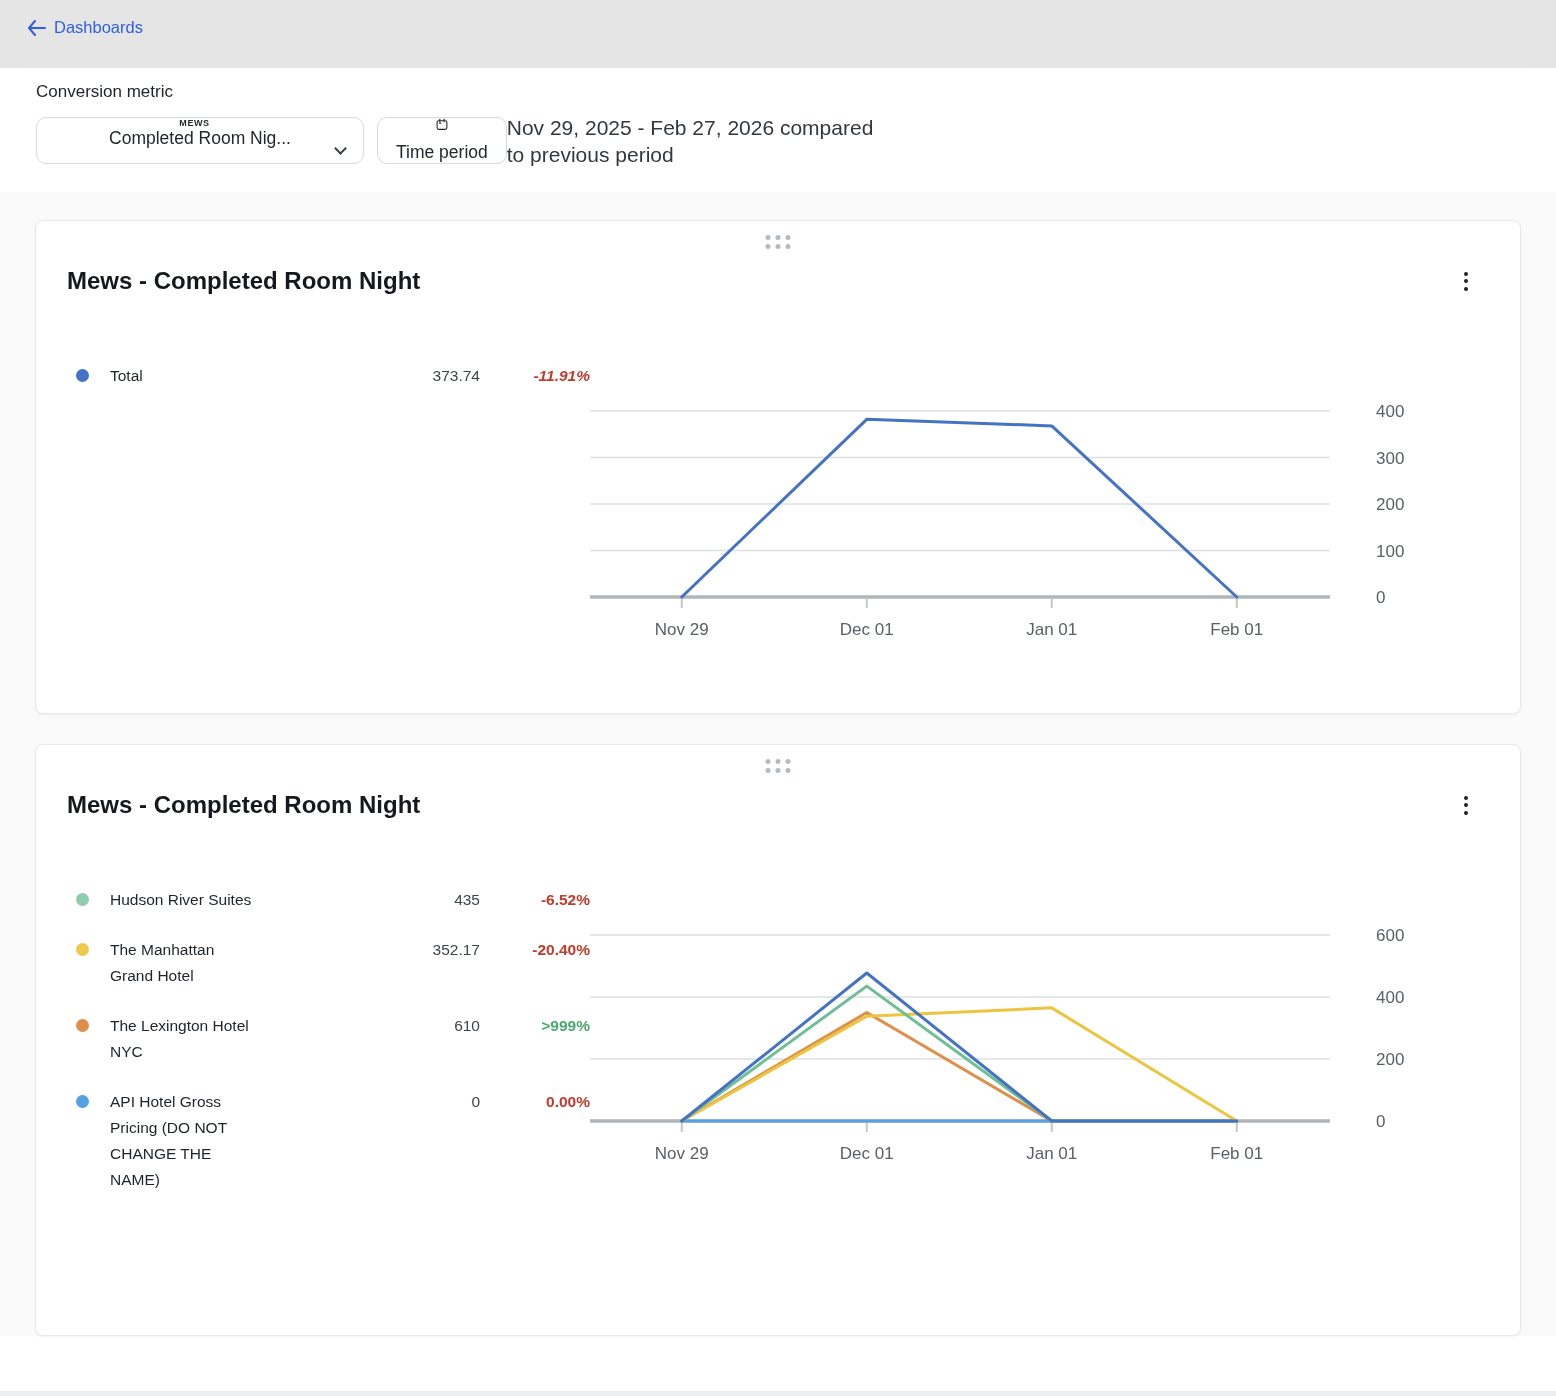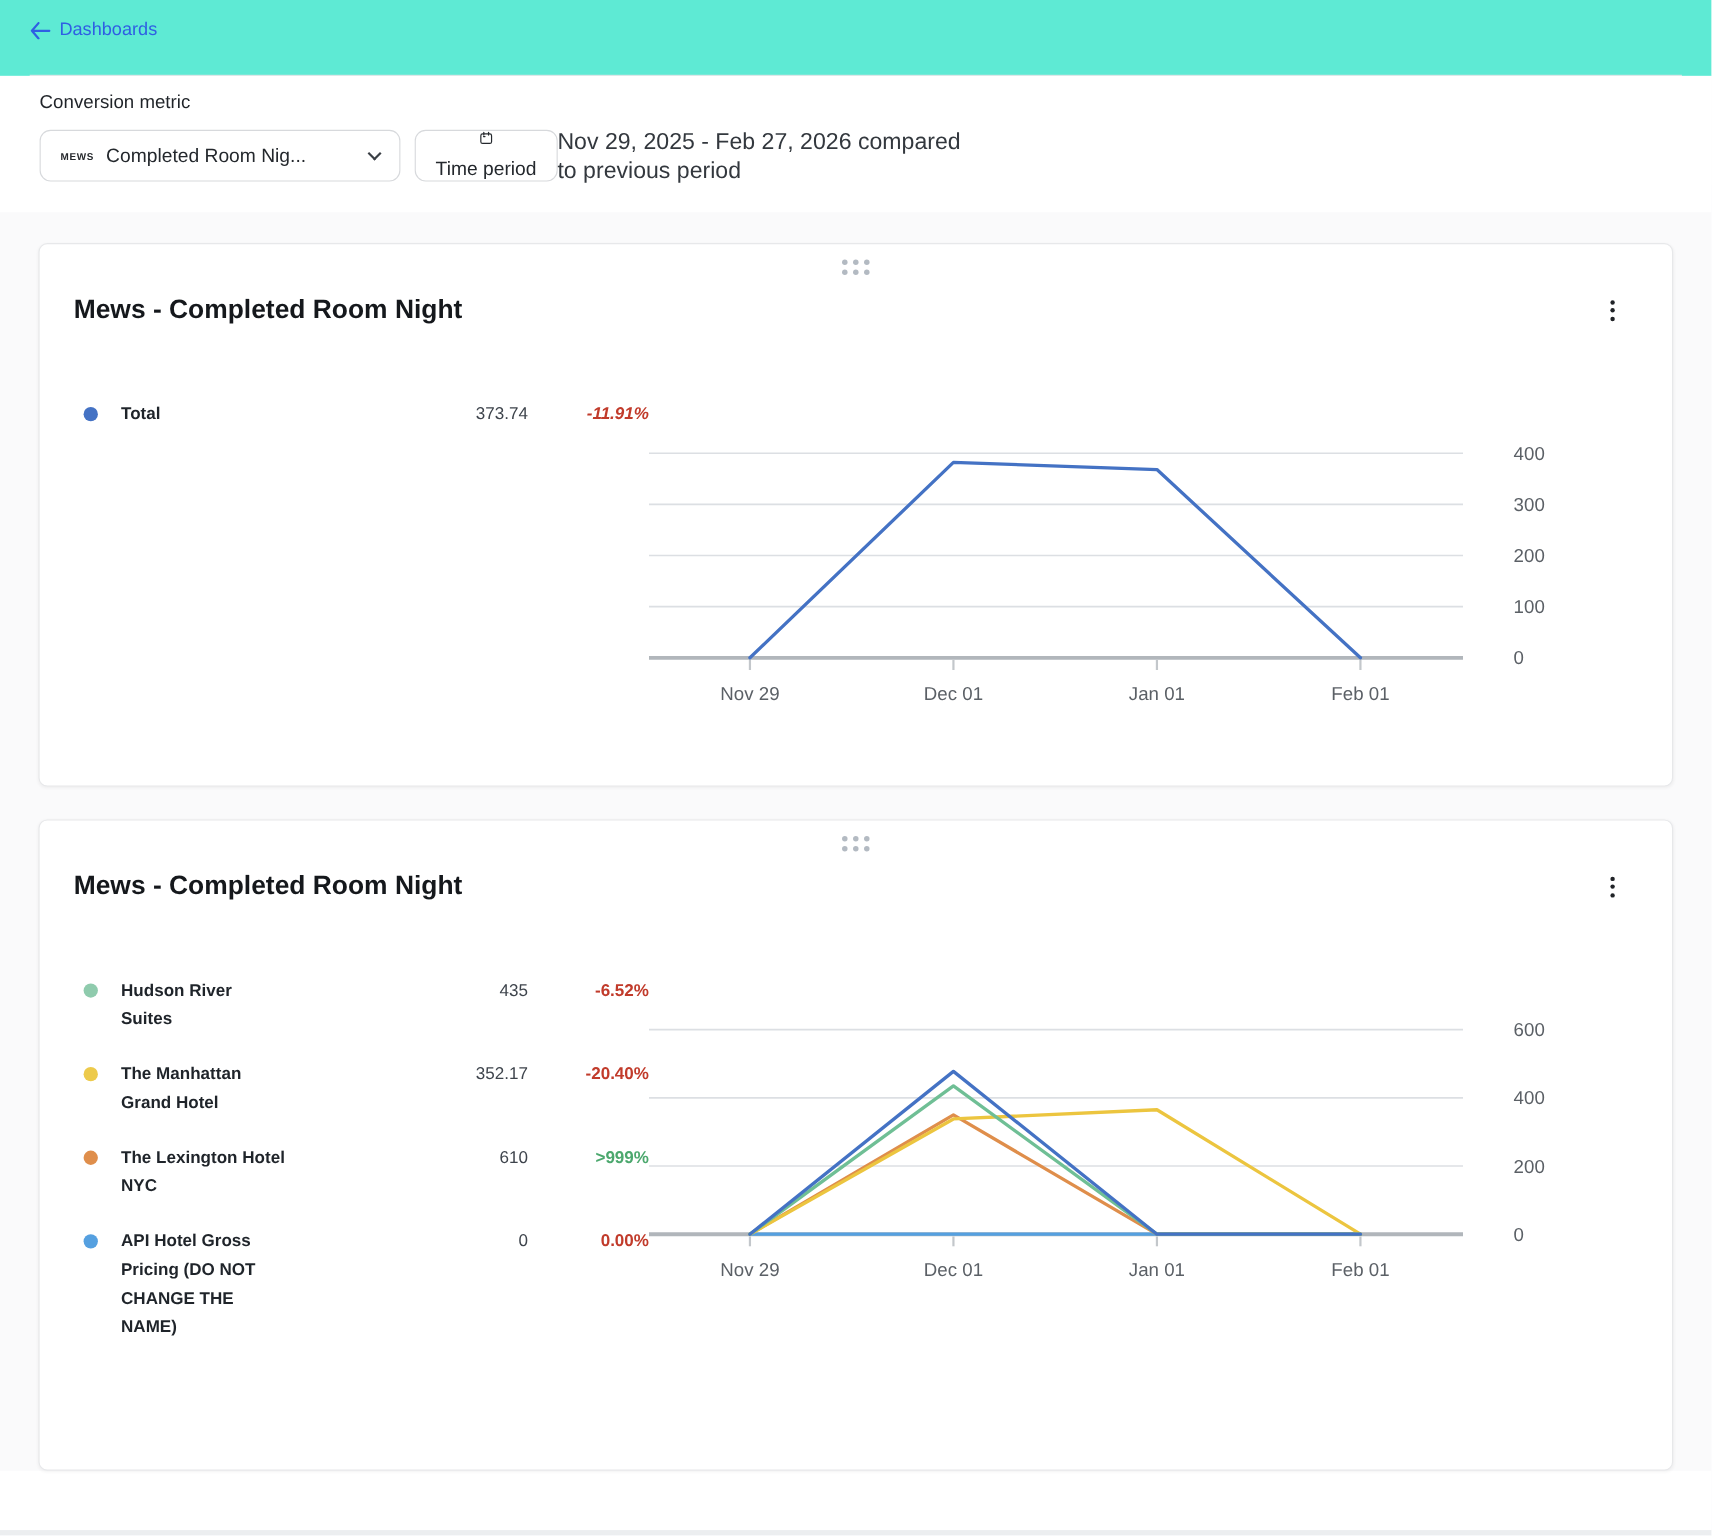--- a/index.html
+++ b/index.html
@@ -2,34 +2,34 @@
 <html><head>
 <meta charset="utf-8">
 <style>
   * { margin:0; padding:0; box-sizing:border-box; }
   html,body { width:1556px; height:1396px; }
   body {
     font-family:"Liberation Sans","DejaVu Sans",sans-serif;
     background:#ffffff; color:#1a1d21; position:relative; overflow:hidden;
   }
   
-  .topbar { padding:18px 27px 0 27px; background:#5eead4; }
+  .topbar { padding:18px 27px 0 27px; background:#e5e5e5; }
   .back-link { display:inline-flex; align-items:center; gap:8px; color:#2f5fe3;
     font-size:16.5px; text-decoration:none; cursor:pointer; }
   .page-title { font-size:23px; font-weight:700; color:#17191d; margin-top:23px; letter-spacing:.1px; }
   .divider { height:1px; background:#e5e6e8; margin-top:27px; }
 
   
   .controls { padding:14px 27px 0 36px; background:#fff; }
   .controls-label { font-size:17px; color:#1f2328; margin-bottom:12px; }
   .controls-row { display:flex; align-items:center; }
   .btn { display:inline-flex; align-items:center; height:47px; background:#fff;
     border:1px solid #d7d9dc; border-radius:10px; font-size:17.5px; color:#24282d;
     padding:0 18px; cursor:pointer; }
-  .metric-btn { width:328px; margin-right:13px; }
+  .metric-btn { width:328px; margin-right:13px;flex-direction:column; }
   .mews-logo { font-size:9px; font-weight:700; letter-spacing:.6px; color:#26292d; margin-right:11px; }
   .metric-btn .lbl { font-weight:400; white-space:nowrap; }
   .chevron { width:9px; height:9px; border-right:2px solid #3a3f45; border-bottom:2px solid #3a3f45;
     transform:rotate(45deg); margin-left:auto; margin-top:-5px; }
   .time-btn { gap:11px; font-weight:500;flex-direction:column; }
   .date-range { width:385px; font-size:21px; line-height:27px; color:#33383e; }
 
   
   .content { background:#fafafb; margin-top:24px; padding:28px 35px 0 35px; }
   .card { position:relative; background:#fff; border:1px solid #e7e8ea; border-radius:8px;
@@ -41,21 +41,21 @@
   .drag-handle i { width:5px; height:5px; border-radius:50%; background:#b3bac2; }
   .kebab { position:absolute; top:46px; right:44px; display:flex; flex-direction:column;
     gap:3.5px; align-items:center; padding:5px 8px; cursor:pointer; }
   .kebab i { width:4px; height:4px; border-radius:50%; background:#202327; }
   .card-title { padding:46px 0 0 31px; font-size:24px; font-weight:700; color:#15181c; }
 
   .card-body { display:flex; align-items:flex-start; }
   .legend { flex:0 0 520px; padding-left:40px; margin-top:68px; }
   .legend-item { display:flex; align-items:flex-start; margin-bottom:24px; cursor:pointer; }
   .dot { flex:0 0 13px; width:13px; height:13px; border-radius:50%; margin:6px 21px 0 0; }
-  .l-name { flex:0 0 150px; font-size:15.5px; font-weight:700; color:#1f242a; line-height:26px; }
+  .l-name { flex:0 0 150px; font-size:15.5px; font-weight:400; color:#1f242a; line-height:26px; }
   .l-val { flex:0 0 220px; text-align:right; font-size:15.5px; color:#3e444c; line-height:26px; }
   .l-chg { flex:0 0 110px; text-align:right; font-size:15.5px; font-weight:700; line-height:26px; }
 
   .chart-col { flex:1; margin-top:102px; }
   svg.chart { width:900px; height:250px; display:block; }
   svg.chart text { font-family:"Liberation Sans","DejaVu Sans",sans-serif; font-size:17px; fill:#5b6066; }
 
   .bottom-strip { position:absolute; left:0; right:0; bottom:0; height:5px; background:#eceef0; }
 </style>
 </head>

